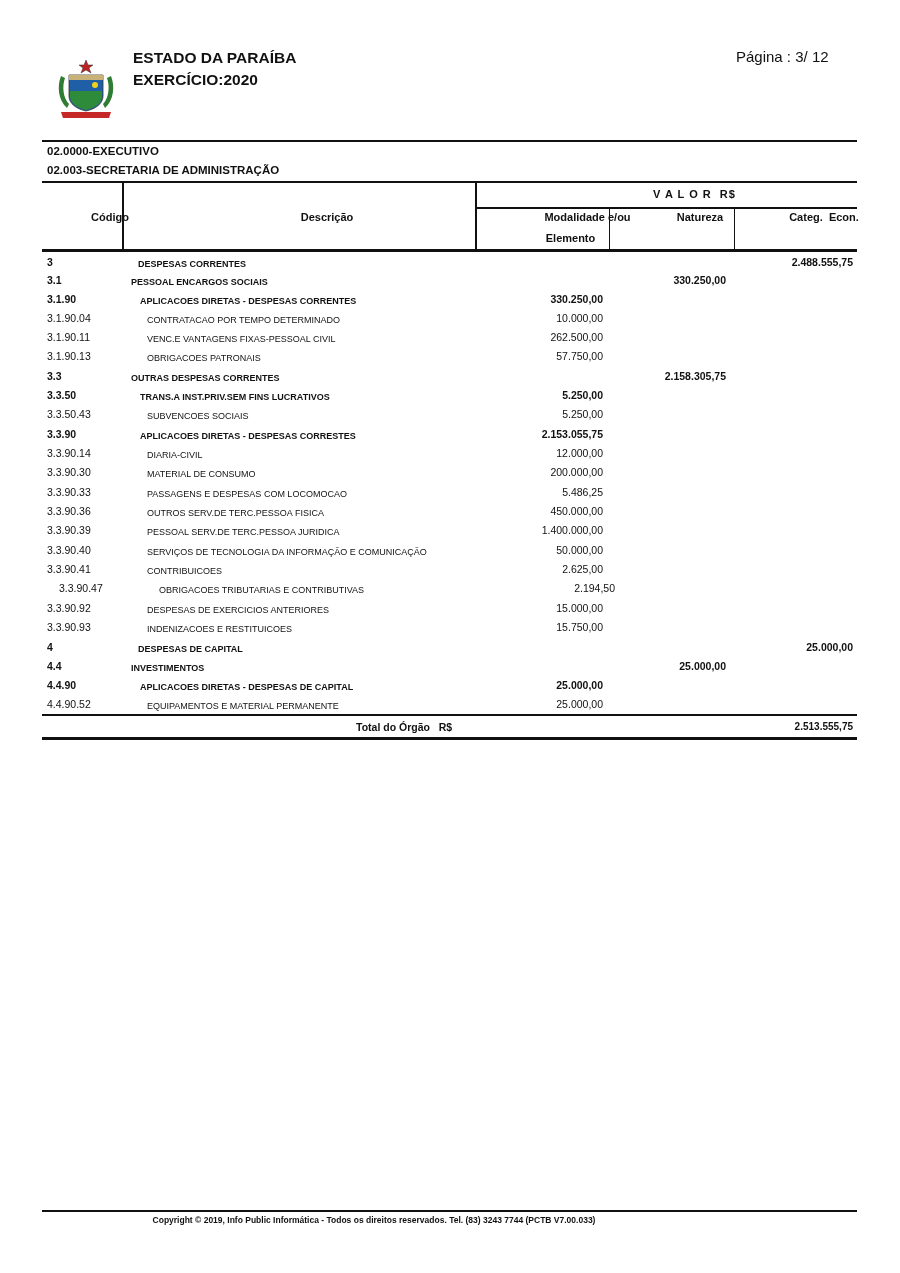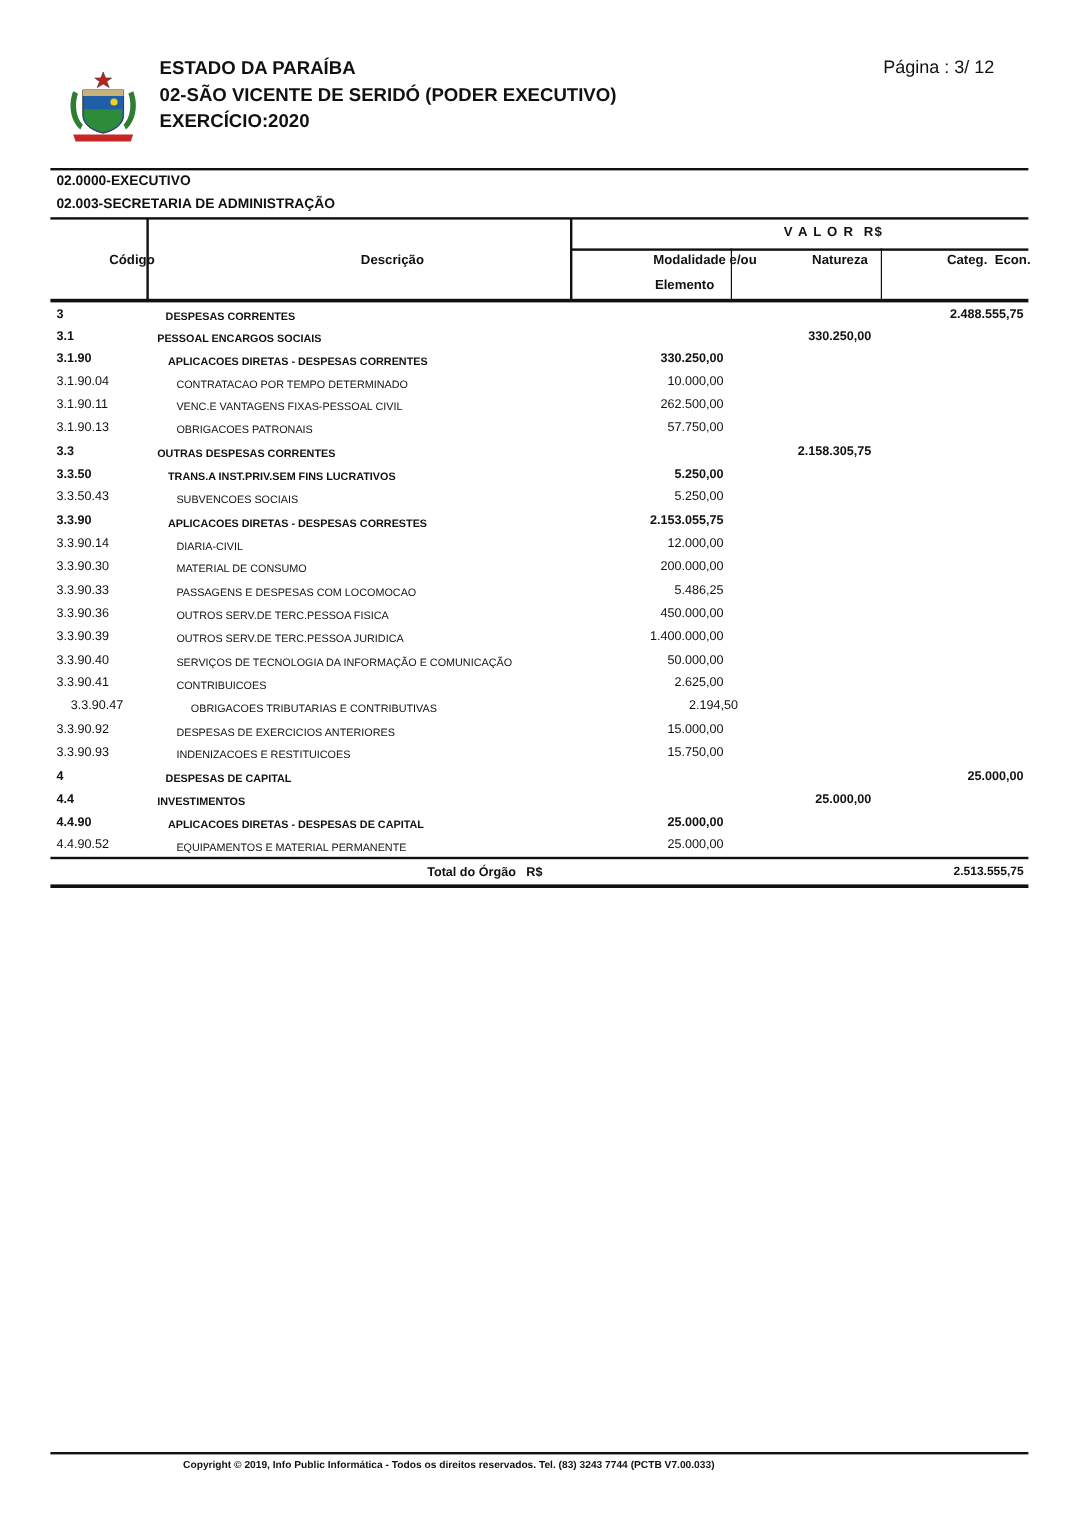--- a/index.html
+++ b/index.html
@@ -48,21 +48,20 @@
 
     <path d="M14,17 L48,17 L48,38 C48,46 40,51 31,53 C22,51 14,46 14,38 Z" fill="#1e5fa8" stroke="#333" stroke-width="0.8"></path>
     <path d="M15,33 L47,33 L47,38 C47,45 40,50 31,52 C22,50 15,45 15,38 Z" fill="#2e8b3a"></path>
     <circle cx="40" cy="27" r="3" fill="#f2d01e"></circle>
     <rect x="14" y="17" width="34" height="5" fill="#c9b27a"></rect>
 
     <path d="M6,54 L56,54 L54,60 L8,60 Z" fill="#c62828"></path>
   </svg>
   <div class="titles">
     <div>ESTADO DA PARAÍBA</div>
-    <div>02-SÃO VICENTE DE SERIDÓ (PODER EXECUTIVO)</div>
     <div>EXERCÍCIO:2020</div>
   </div>
   <div class="page-no">Página : 3/ 12</div>
 </div>
 
 <div class="rule" style="top:140px;height:2px;"></div>
 
 <div class="org" style="top:145px;">02.0000-EXECUTIVO</div>
 <div class="org" style="top:164px;">02.003-SECRETARIA DE ADMINISTRAÇÃO</div>
 
@@ -148,21 +147,21 @@
   <span class="desc">PASSAGENS E DESPESAS COM LOCOMOCAO</span>
   <span class="mod">5.486,25</span>
 </div>
 <div class="row l4" style="top:505px;">
   <span class="code">3.3.90.36</span>
   <span class="desc">OUTROS SERV.DE TERC.PESSOA FISICA</span>
   <span class="mod">450.000,00</span>
 </div>
 <div class="row l4" style="top:524px;">
   <span class="code">3.3.90.39</span>
-  <span class="desc">OUTROS SERV.DE TERC.PESSOA JURIDICA</span>
+  <span class="desc">PESSOAL SERV.DE TERC.PESSOA JURIDICA</span>
   <span class="mod">1.400.000,00</span>
 </div>
 <div class="row l4" style="top:544px;">
   <span class="code">3.3.90.40</span>
   <span class="desc">SERVIÇOS DE TECNOLOGIA DA INFORMAÇÃO E COMUNICAÇÃO</span>
   <span class="mod">50.000,00</span>
 </div>
 <div class="row l4" style="top:563px;">
   <span class="code">3.3.90.41</span>
   <span class="desc">CONTRIBUICOES</span>

